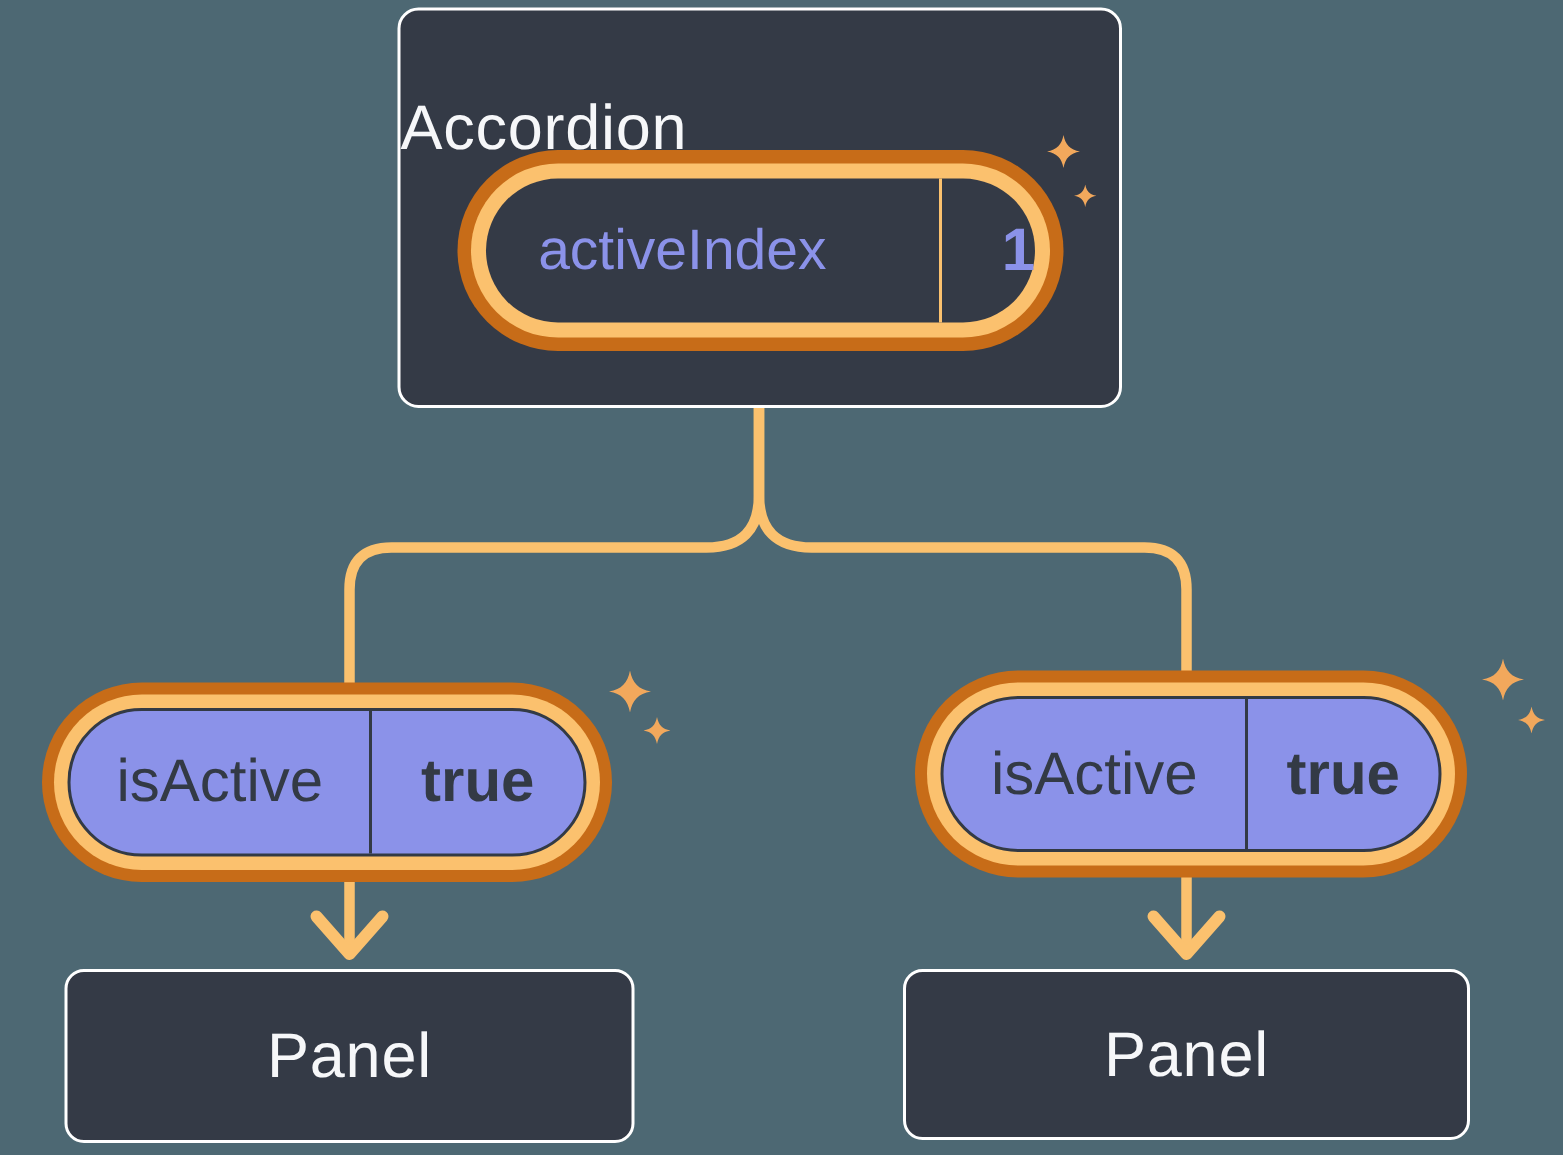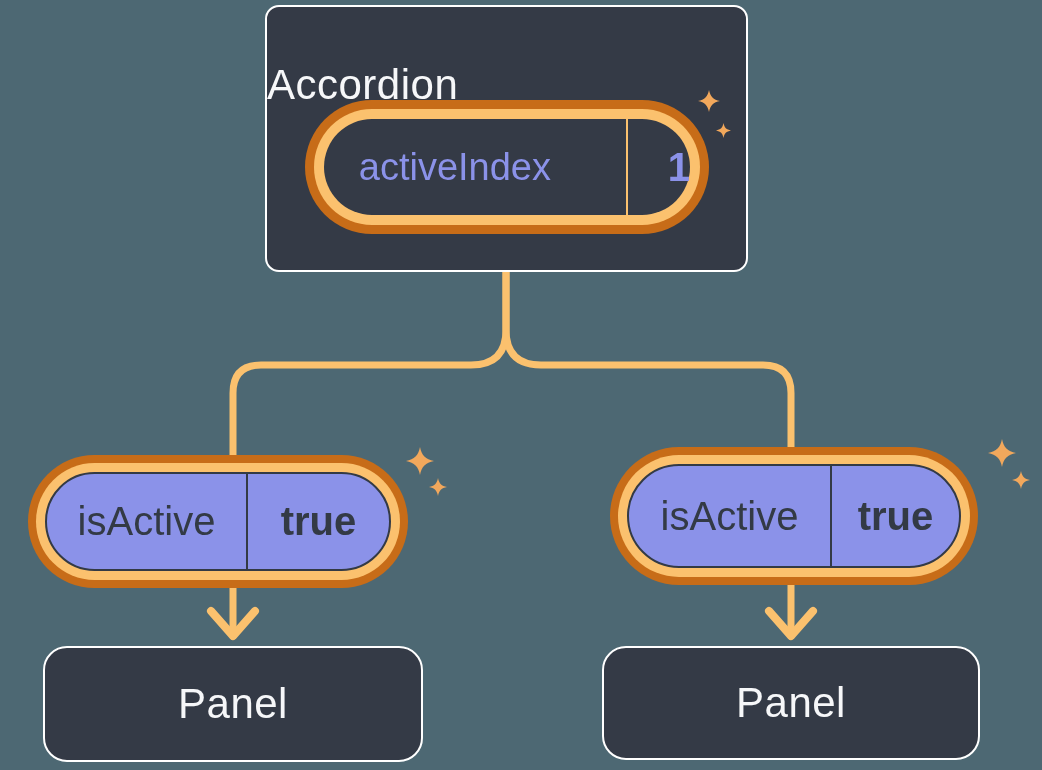--- a/index.html
+++ b/index.html
@@ -39,21 +39,21 @@
   .accordion-box { left: 265px; top: 5px; width: 483px; height: 267px; }
   .box-title {
     position: absolute;
     left: 0; top: 26px;
     width: 100%;
     font-size: 42px;
     color: var(--text-light);
     letter-spacing: 0.5px;
     margin-top: 28px;
   }
-  .panel { border-radius: 24px; z-index: 2; display: flex; align-items: center; justify-content: center; }
+  .panel { border-radius: 13px; z-index: 2; display: flex; align-items: center; justify-content: center; }
   .panel-left  { left: 43px;  top: 646px; width: 380px; height: 116px; }
   .panel-right { left: 602px; top: 646px; width: 378px; height: 114px; }
   .panel-label { font-size: 42px; color: var(--text-light); letter-spacing: 0.5px; }
 
   .pill {
     position: absolute;
     display: flex;
     align-items: stretch;
     border-radius: 999px;
     z-index: 2;

